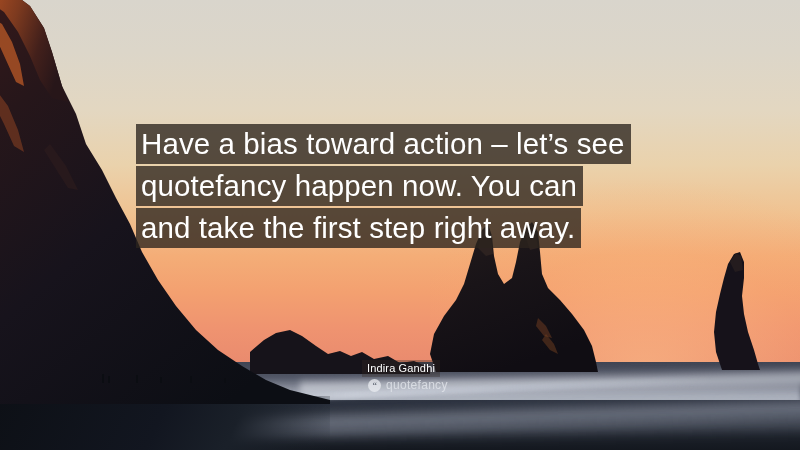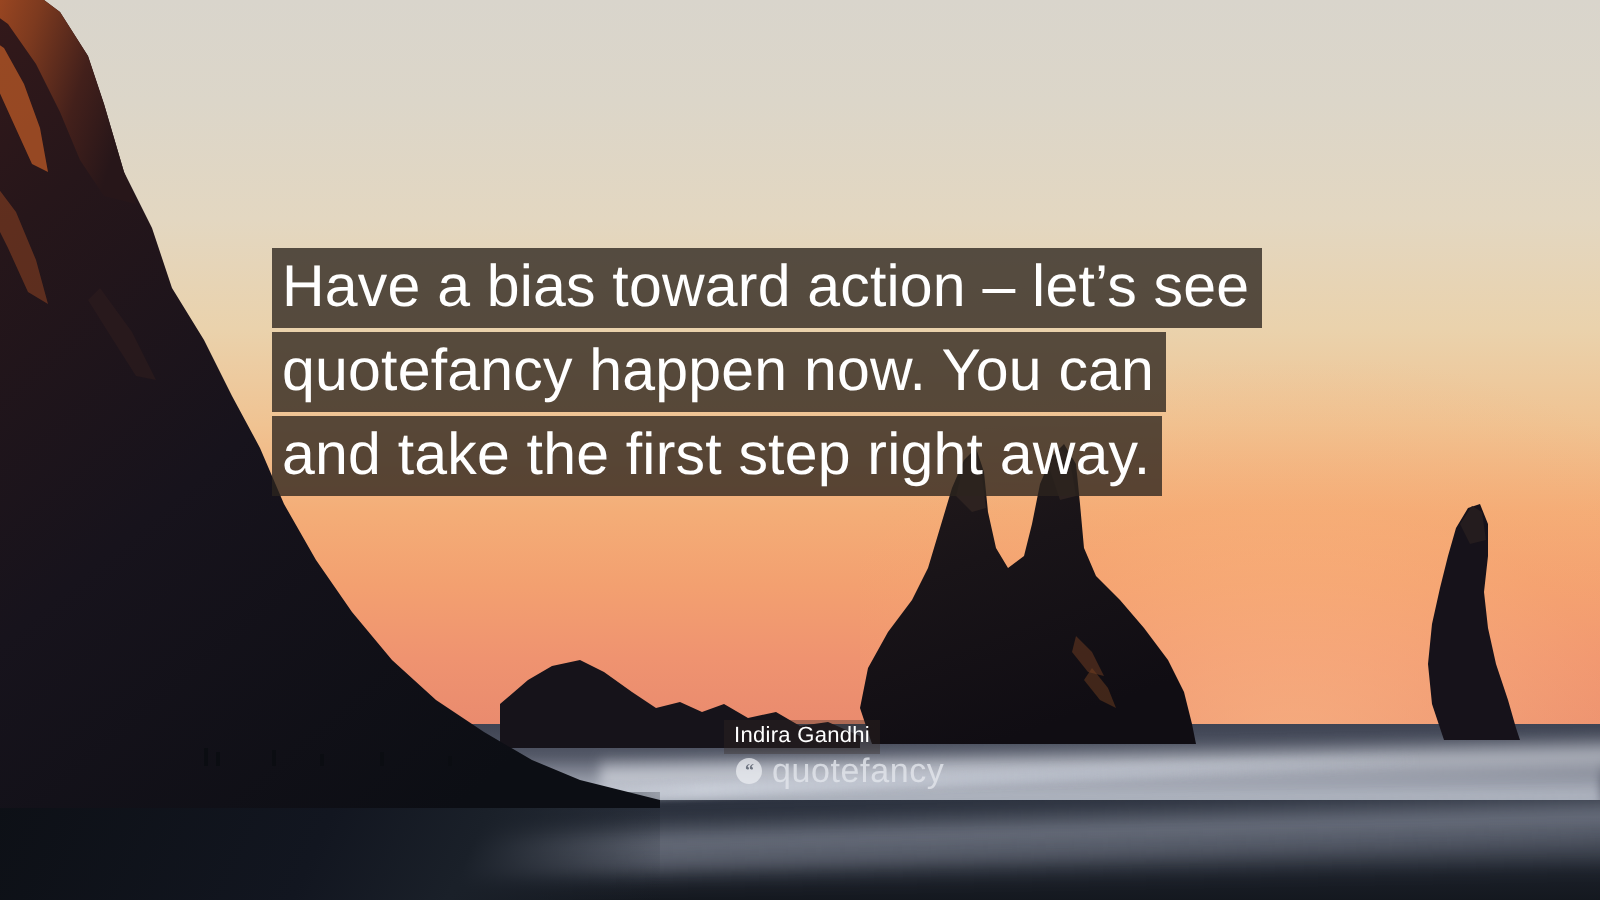--- a/index.html
+++ b/index.html
@@ -199,21 +199,21 @@
     justify-content: center;
     color: #5f6672;
     font-size: 9px;
     font-weight: 700;
     line-height: 1;
     letter-spacing: -0.5px;
     font-family: "Liberation Serif", serif;
   }
   .wm-text {
     color: #e3e6ec;
-    font-size: 17px;
+    font-size: 12px;
     letter-spacing: 0.3px;
     line-height: 13px;
   }
 
   .people {
     position: absolute;
     left: 40px; top: 366px;
     width: 230px; height: 22px;
   }
 </style>

